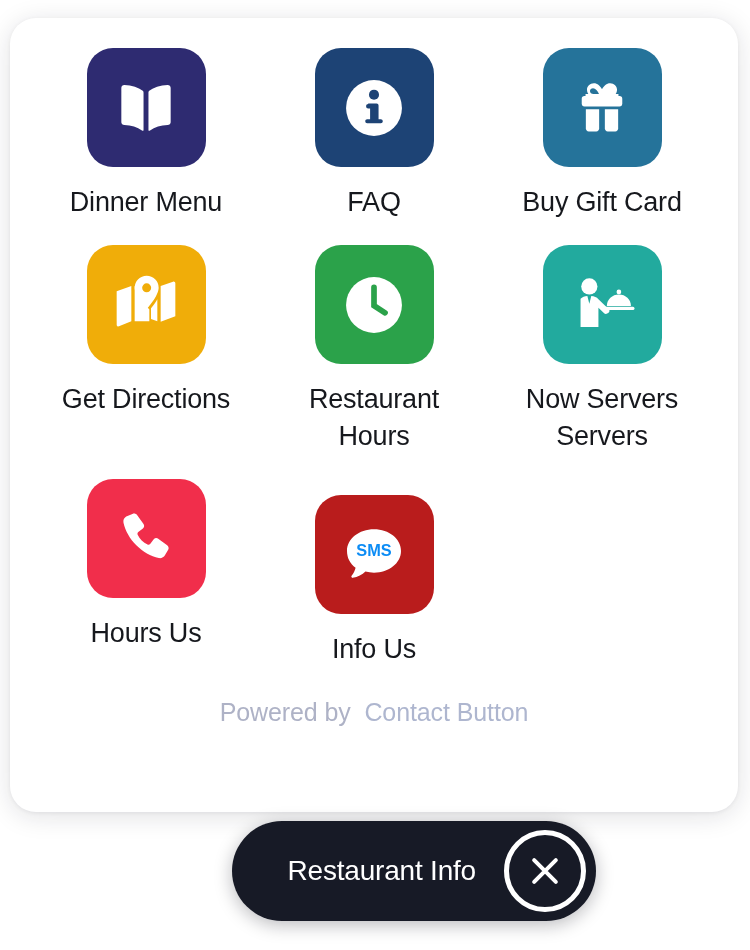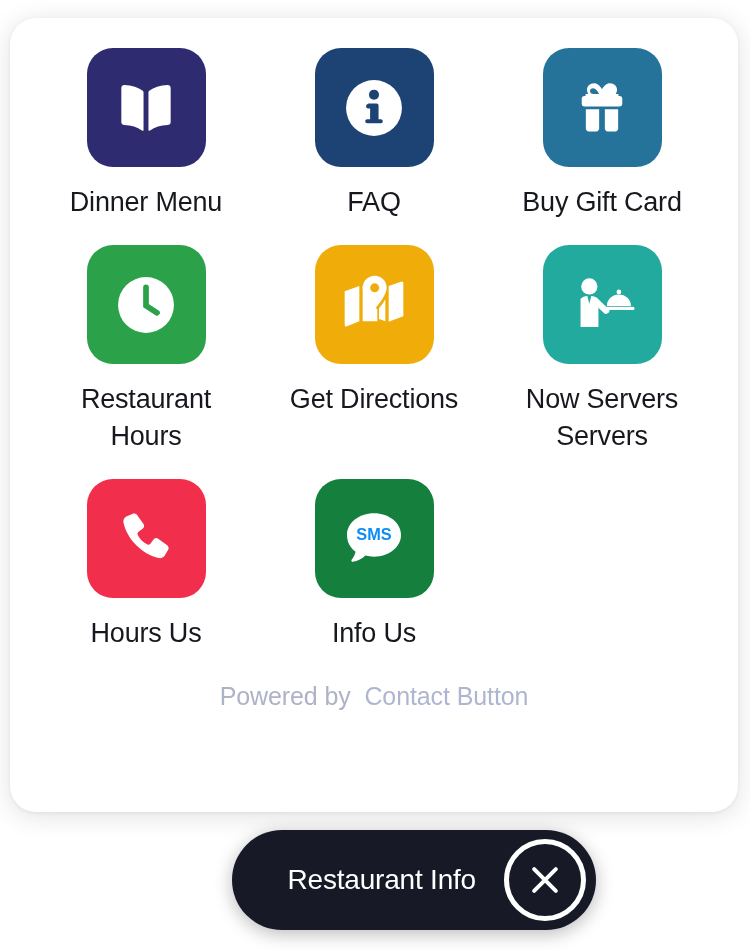--- a/index.html
+++ b/index.html
@@ -82,21 +82,21 @@
     margin-top: 28px;
     letter-spacing: -0.1px;
   }
   .footer .pw { color: #aeb2c6; }
   .footer .brand { color: #aeb6cf; }
 
   
   .launcher {
     position: absolute;
     right: 12px;
-    bottom: 20px;
+    bottom: 29px;
     height: 100px;
     min-width: 364px;
     background: #171a26;
     border-radius: 50px;
     display: flex;
     align-items: center;
     justify-content: flex-end;
     padding: 0 10px 0 34px;
     box-sizing: border-box;
     box-shadow: 0 4px 18px rgba(10, 12, 20, 0.28);
@@ -162,43 +162,43 @@
             <path fill="#ffffff" d="M12.9 12.4h4.2v6.1c0 .5-.4.9-.9.9h-2.4c-.5 0-.9-.4-.9-.9z"></path>
           </svg>
         </div>
         <div class="tile-label">Buy Gift Card</div>
       </div>
     </div>
 
     <div class="grid-row r2">
 
       <div class="tile">
-        <div class="tile-icon" style="background:#2BA24A;">
-          <svg width="78" height="78" viewBox="0 0 24 24">
-            <circle cx="12" cy="12" r="8.6" fill="#ffffff"></circle>
-            <path d="M12 6.6v5.6l3.4 2.2" stroke="#2BA24A" stroke-width="1.75" stroke-linecap="round" fill="none"></path>
-          </svg>
-        </div>
-        <div class="tile-label">Restaurant Hours</div>
-      </div>
-
-      <div class="tile">
         <div class="tile-icon" style="background:#F0AD09;">
           <svg width="80" height="80" viewBox="0 0 24 24">
             <path fill="#ffffff" d="M3.2 7.9 7.6 6.3v10.6L3.9 18.4c-.35.13-.7-.12-.7-.5z"></path>
             <path fill="#ffffff" d="M16.4 6.3 20.1 5c.35-.13.7.12.7.5v9.9l-4.4 1.6z"></path>
             <path fill="#ffffff" d="M8.6 6.3l1.55.56a5.2 5.2 0 0 0 .62 3.4c.55 1 1.4 2.15 2.23 3.1v3.5L8.6 16.9z"></path>
             <path fill="#ffffff" d="M15.4 10.3v6.6l-1.9-.7v-3.2c.76-.84 1.42-1.8 1.9-2.7z"></path>
             <path fill="#ffffff" d="M12.2 3.2a3.6 3.6 0 0 0-3.6 3.6c0 2.5 3.6 6.4 3.6 6.4s3.6-3.9 3.6-6.4a3.6 3.6 0 0 0-3.6-3.6zm0 2.3a1.35 1.35 0 1 1 0 2.7 1.35 1.35 0 0 1 0-2.7z"></path>
           </svg>
         </div>
         <div class="tile-label">Get Directions</div>
       </div>
 
       <div class="tile">
+        <div class="tile-icon" style="background:#2BA24A;">
+          <svg width="78" height="78" viewBox="0 0 24 24">
+            <circle cx="12" cy="12" r="8.6" fill="#ffffff"></circle>
+            <path d="M12 6.6v5.6l3.4 2.2" stroke="#2BA24A" stroke-width="1.75" stroke-linecap="round" fill="none"></path>
+          </svg>
+        </div>
+        <div class="tile-label">Restaurant Hours</div>
+      </div>
+
+      <div class="tile">
         <div class="tile-icon" style="background:#22AA9E;">
           <svg width="78" height="78" viewBox="0 0 24 24">
             <circle cx="8.1" cy="6.3" r="2.5" fill="#ffffff"></circle>
             <path fill="#ffffff" d="M5.4 10.1c.5-.5 1.3-.8 2.1-.85l.6 2.4.6-2.4c.9.05 1.7.38 2.2.95l3.2 3.1c.3.3.25.8-.1 1.05l-.4.3c-.3.2-.7.17-.95-.08l-1.75-1.7v5.9H5.4z"></path>
             <path fill="#ffffff" d="M17.2 8.7a.72.72 0 1 0 0-1.45.72.72 0 0 0 0 1.45z"></path>
             <path fill="#ffffff" d="M13.5 12.3c0-2 1.65-3.5 3.7-3.5s3.7 1.5 3.7 3.5z"></path>
             <rect x="12.4" y="12.55" width="9.6" height="1" rx="0.5" fill="#ffffff"></rect>
           </svg>
         </div>
         <div class="tile-label">Now Servers Servers</div>
@@ -210,21 +210,21 @@
       <div class="tile">
         <div class="tile-icon" style="background:#F12E4B;">
           <svg width="74" height="74" viewBox="0 0 24 24">
             <path fill="#ffffff" d="M7.6 3.9c.5-.3 1.15-.15 1.5.33l2.1 2.9c.33.46.24 1.1-.2 1.45l-1.5 1.17c-.25.2-.33.55-.2.85.62 1.37 1.8 2.55 3.2 3.2.3.14.64.05.84-.2l1.17-1.5c.35-.44.99-.53 1.45-.2l2.9 2.1c.48.35.63 1 .33 1.5l-1.05 1.8c-.4.68-1.2 1.05-1.98.88-2.6-.57-5.2-2.06-7.3-4.16C6.76 11.9 5.27 9.3 4.7 6.7c-.17-.78.2-1.58.88-1.98z"></path>
           </svg>
         </div>
         <div class="tile-label">Hours Us</div>
       </div>
 
       <div class="tile">
-        <div class="tile-icon" style="background:#15803d;">
+        <div class="tile-icon" style="background:#b91c1c;margin-top:16px;">
           <svg width="80" height="80" viewBox="0 0 24 24">
             <path fill="#ffffff" d="M12 4.3c4.5 0 8.1 2.9 8.1 6.5s-3.6 6.5-8.1 6.5c-.9 0-1.77-.12-2.57-.34-.95.92-2.3 1.68-3.8 1.9-.35.05-.56-.33-.35-.6.55-.7 1.02-1.6 1.2-2.44C4.87 14.65 3.9 12.95 3.9 10.8c0-3.6 3.6-6.5 8.1-6.5z"></path>
             <text x="12" y="12.4" font-family="Liberation Sans, sans-serif" font-size="4.9" font-weight="bold" fill="#0C8CF5" text-anchor="middle">SMS</text>
           </svg>
         </div>
         <div class="tile-label">Info Us</div>
       </div>
 
     </div>
 

